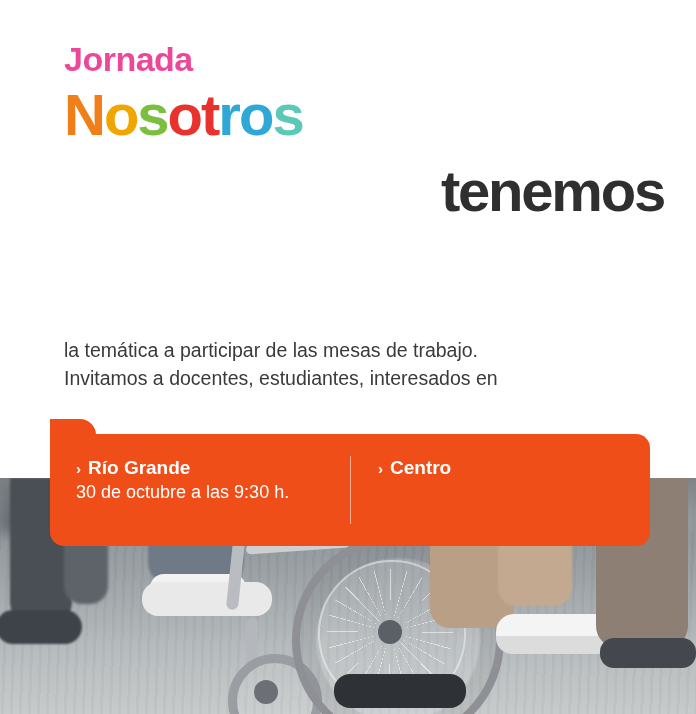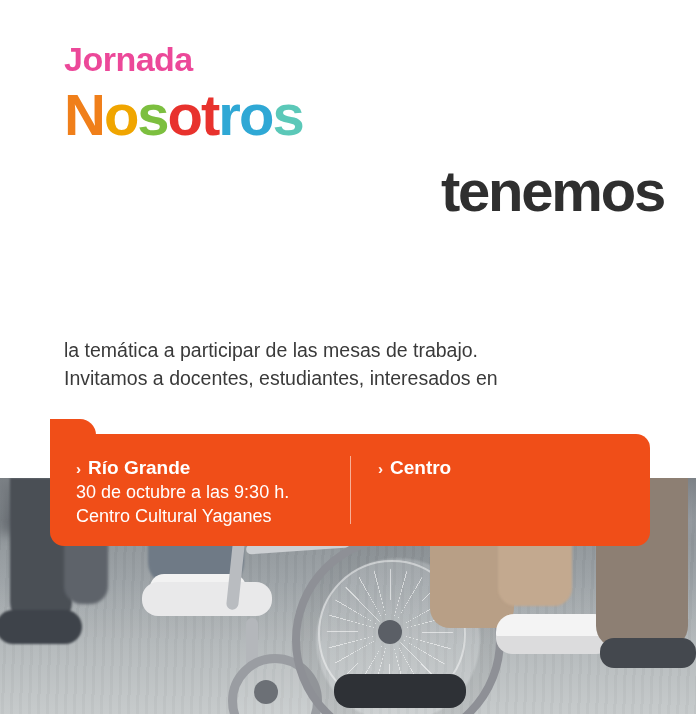--- a/index.html
+++ b/index.html
@@ -244,21 +244,20 @@
 
   <div class="callout-tail"></div>
   <div class="callout">
     <div class="callout-cols">
       <div class="col">
         <div class="city">
           <span class="chev">›</span>
           <span>Río Grande</span>
         </div>
         <div class="detail">30 de octubre a las 9:30 h.</div>
-        <div class="detail">Centro Cultural Yaganes</div>
       </div>
 
       <div class="divider"></div>
 
       <div class="col second">
         <div class="city">
           <span class="chev">›</span>
           <span>Centro</span>
         </div>
       </div>

